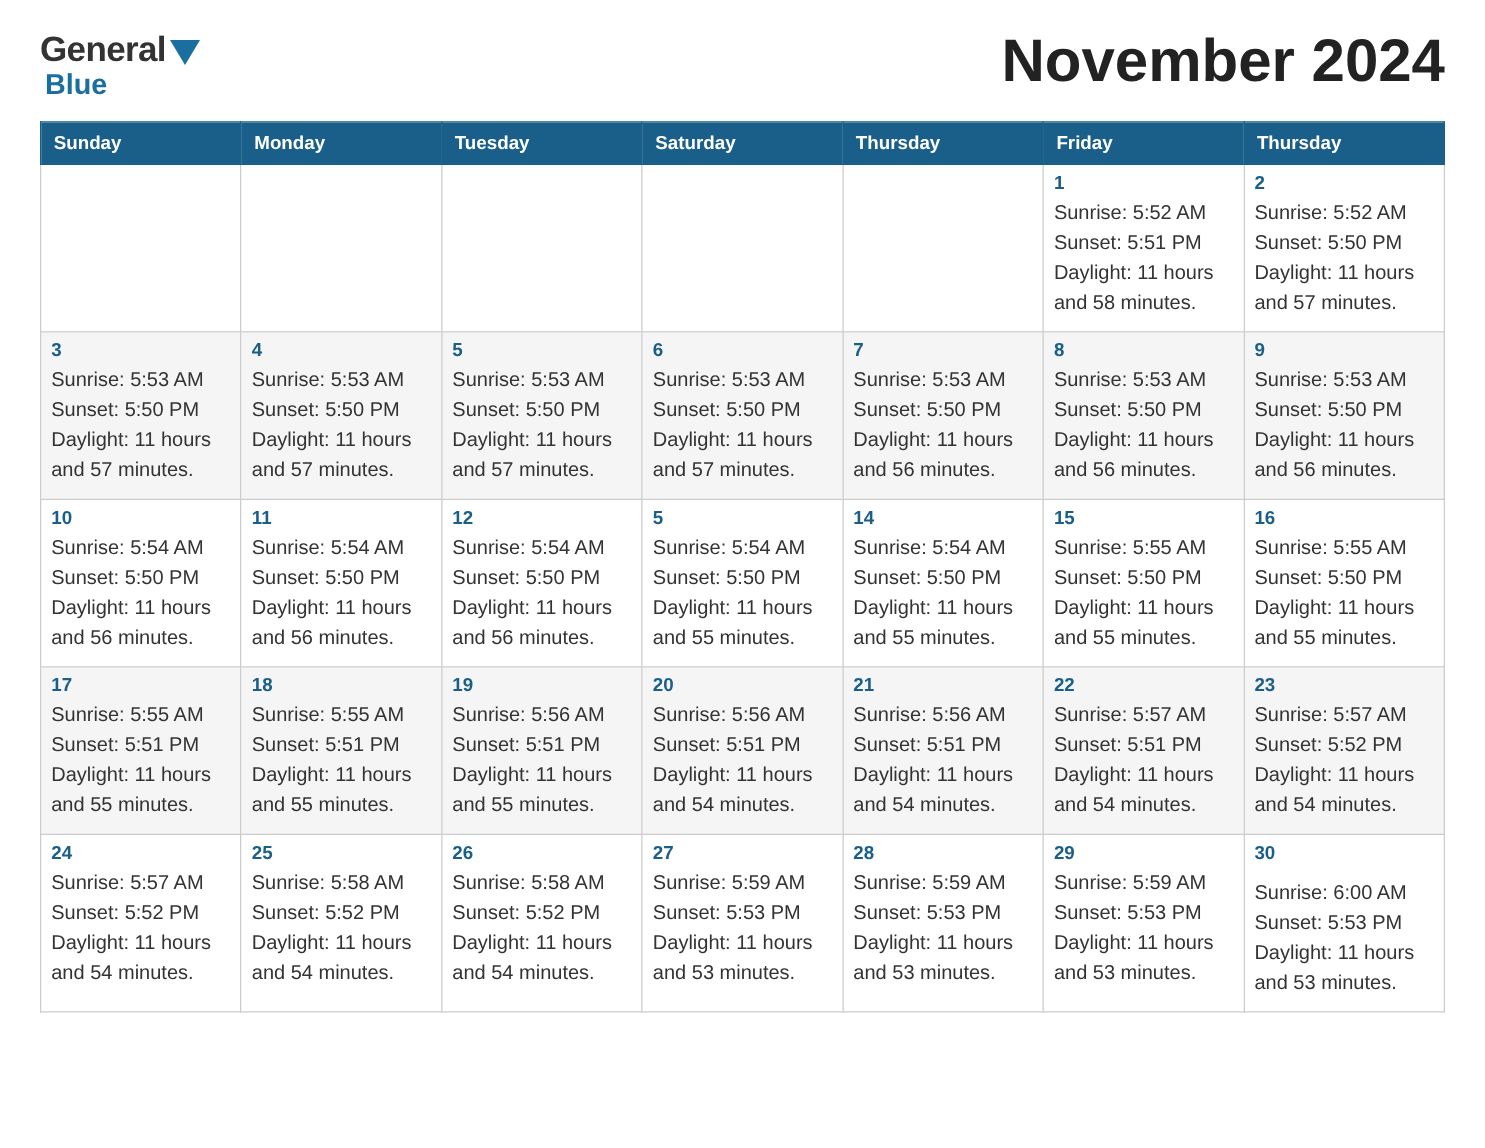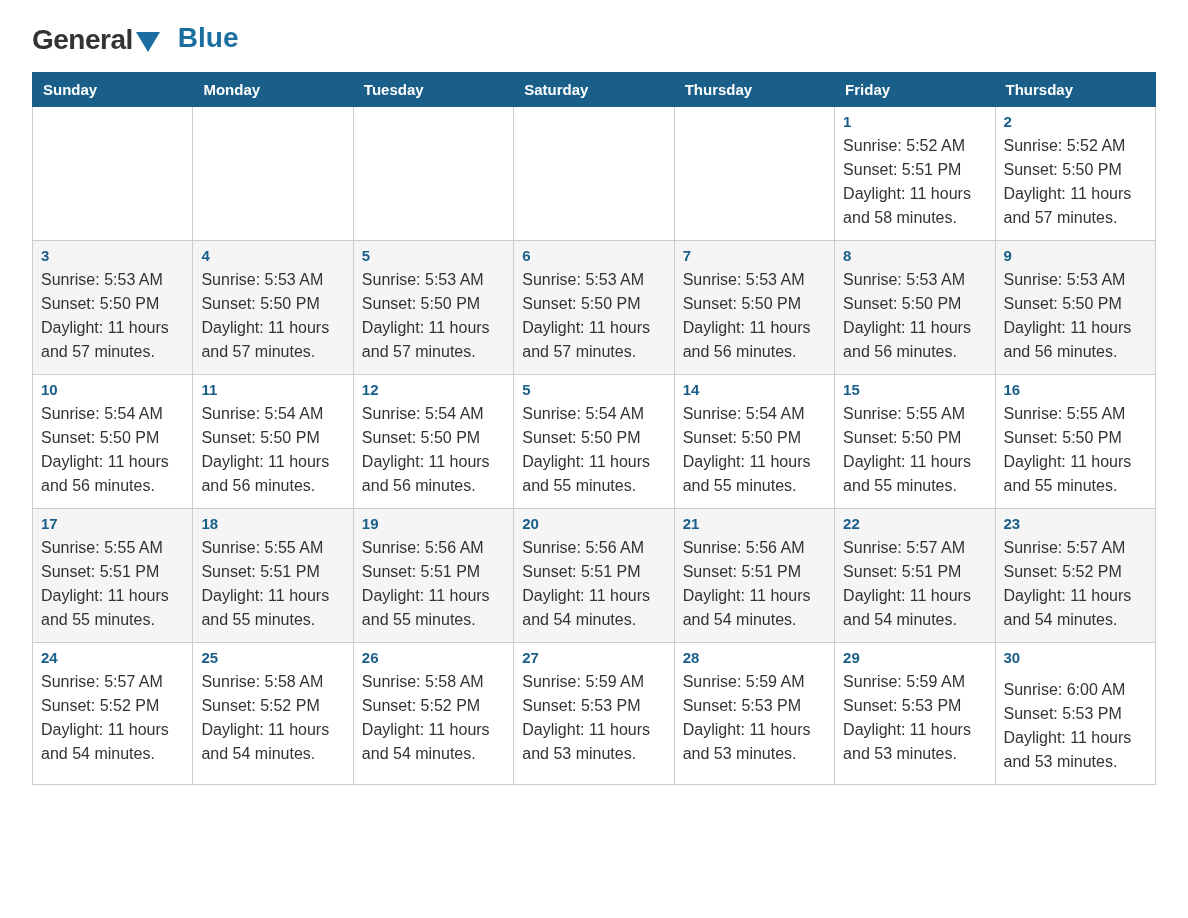--- a/index.html
+++ b/index.html
@@ -12,21 +12,21 @@
       min-height: 918px;
     }
     .header-area {
       display: flex;
       justify-content: space-between;
       align-items: flex-start;
       margin-bottom: 16px;
     }
     .logo {
       display: flex;
-      flex-direction: row;
+      flex-direction: column;
       align-items: flex-start;
     }
     .logo-top {
       display: flex;
       align-items: center;
     }
     .logo-general {
       font-size: 28px;
       font-weight: bold;
       color: #333;
@@ -35,25 +35,25 @@
     .logo-triangle {
       width: 0;
       height: 0;
       border-left: 12px solid transparent;
       border-right: 12px solid transparent;
       border-top: 20px solid #1a6fa0;
       margin-left: 3px;
       margin-top: 4px;
     }
     .logo-blue {
-      font-size: 28px;
+      font-size: 23px;
       font-weight: bold;
       color: #1a6fa0;
       margin-top: -2px;
-      margin-left: 18px;
+      margin-left: 4px;
     }
     .title-area {
       text-align: right;
     }
     .month-year {
       font-size: 48px;
       font-weight: bold;
       color: #222;
       line-height: 1.1;
     }
@@ -109,20 +109,21 @@
 
 <div class="header-area">
   <div class="logo">
     <div class="logo-top">
       <span class="logo-general">General</span>
       <div class="logo-triangle"></div>
     </div>
     <span class="logo-blue">Blue</span>
   </div>
   <div class="title-area">
+    <div class="month-year">November 2024</div>
   </div>
 </div>
 
 <table class="calendar-table">
   <thead>
     <tr id="weekday-header">
     <th>Sunday</th>
         <th>Monday</th>
         <th>Tuesday</th>
         <th>Saturday</th>

